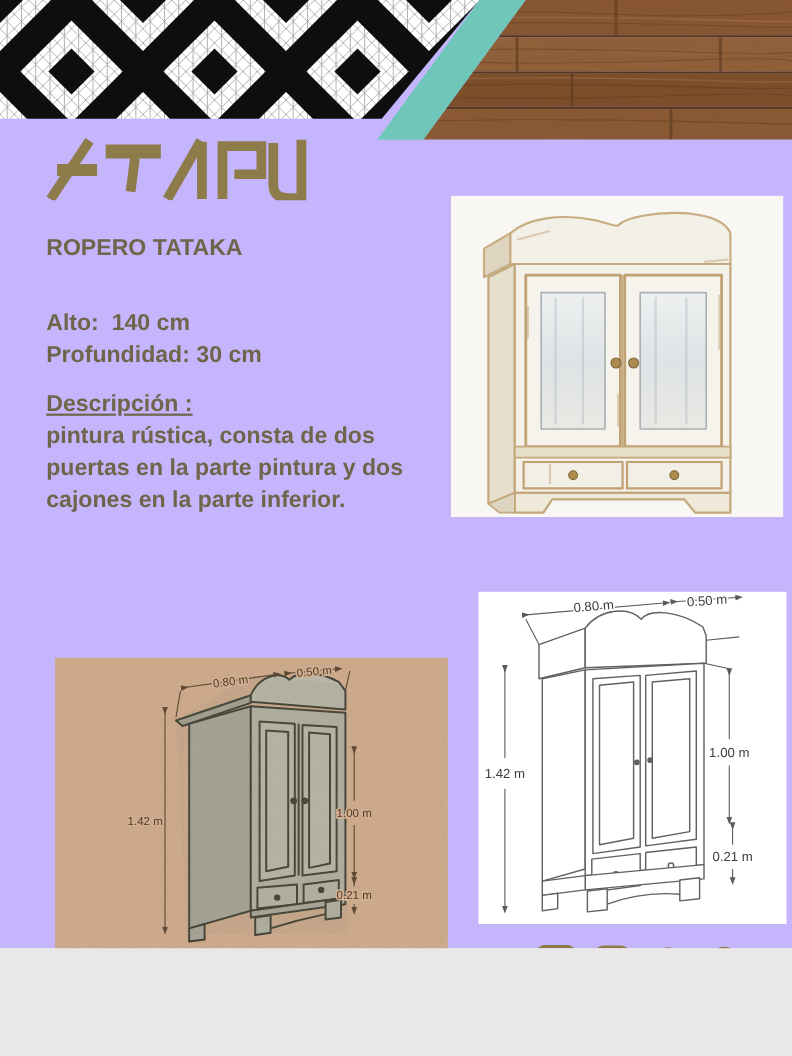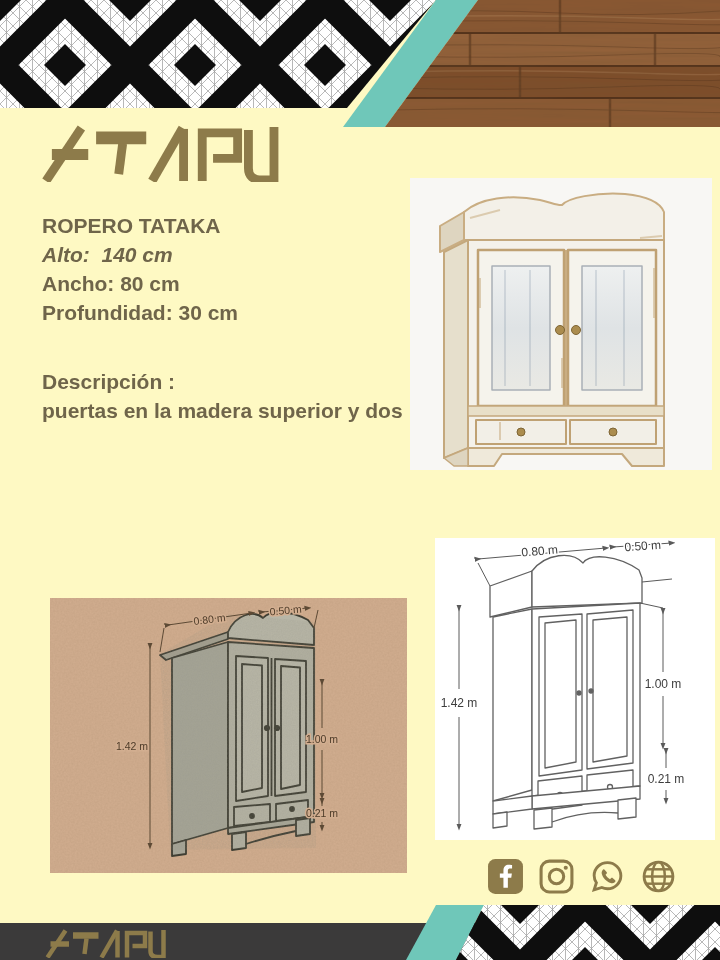--- a/index.html
+++ b/index.html
@@ -1,22 +1,22 @@
 <!DOCTYPE html>
 <html><head>
 <meta charset="utf-8">
 <style>
   html,body{margin:0;padding:0;background:#e8e8e8;}
-  .page{position:relative;width:720px;height:960px;background:#fef9c3;overflow:hidden;
+  .page{position:relative;width:720px;height:862px;background:#c4b5fd;overflow:hidden;
         font-family:"Liberation Sans",sans-serif;margin:0 auto;}
   .abs{position:absolute;}
   .info p{margin:0;white-space:pre;font-weight:bold;color:#6f654a;font-size:21px;line-height:29px;
           font-family:"Liberation Sans",sans-serif;}
-  .info p.sp1{font-style:italic;}
-  .info p.sp2{margin-top:40px;}
+  .info p.sp1{margin-top:39px;}
+  .info p.sp2{margin-top:16px;text-decoration:underline;}
   .social{position:absolute;left:487px;top:858px;display:flex;gap:14px;}
   .social svg{display:block;width:37px;height:37px;}
   svg text{font-family:"Liberation Sans",sans-serif;}
 </style>
 </head>
 <body>
 
 <div class="page">
 
   <svg class="abs" style="left:0;top:0" width="720" height="130" viewBox="0 0 720 130">
@@ -92,24 +92,25 @@
       <path d="M149,3 L118,57"></path>
       <path d="M150,4 L150,57"></path>
       <path d="M169,57 L169,8 L205,8 L205,34 L180,34"></path>
       <path d="M216,5 L216,44 Q216,56 230,56 L242,56 L242,2"></path>
     </g>
   </svg>
 
   <div class="abs info" style="left:42px;top:211px;width:380px">
     <p>ROPERO TATAKA</p>
     <p class="sp1">Alto:  140 cm</p>
-    <p>Ancho: 80 cm</p>
     <p>Profundidad: 30 cm</p>
     <p class="sp2">Descripción :</p>
-    <p>puertas en la madera superior y dos</p>
+    <p>pintura rústica, consta de dos</p>
+    <p>puertas en la parte pintura y dos</p>
+    <p>cajones en la parte inferior.</p>
   </div>
 
   <div class="abs" style="left:410px;top:178px;width:302px;height:292px;background:#f8f7f4">
     <svg width="302" height="292" viewBox="0 0 302 292">
       <defs>
         <linearGradient id="pg1" x1="0" y1="0" x2="0" y2="1">
           <stop offset="0" stop-color="#eef0f0"></stop>
             <stop offset="0.5" stop-color="#dfe3e5"></stop>
             <stop offset="1" stop-color="#e9e9e4"></stop>
         </linearGradient>

